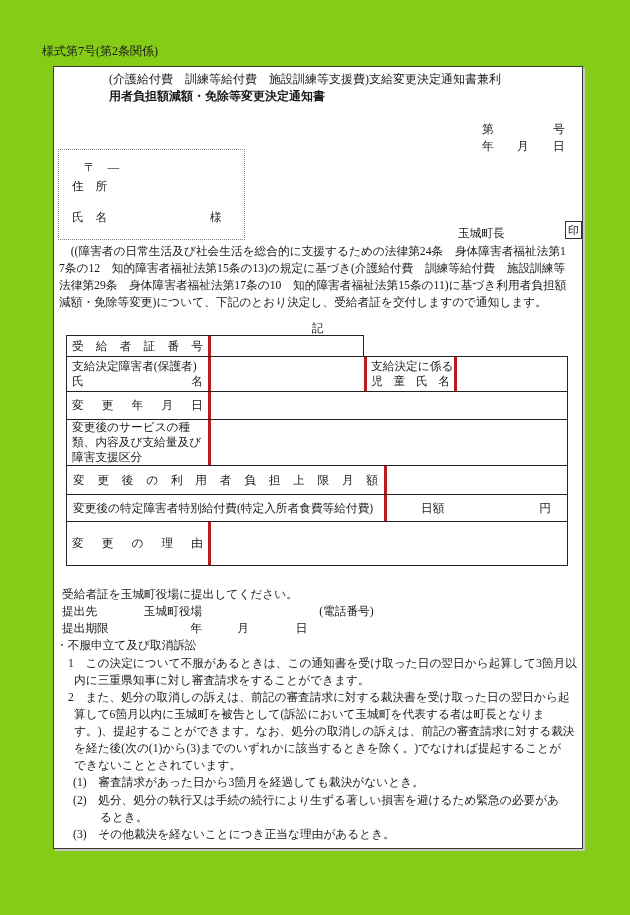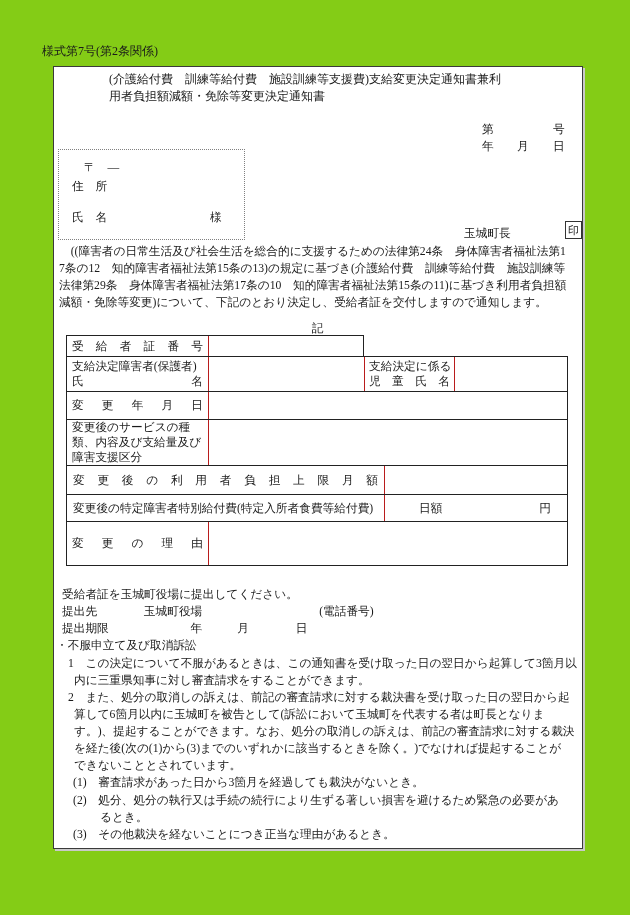--- a/index.html
+++ b/index.html
@@ -10,35 +10,35 @@
     -webkit-font-smoothing:antialiased;
   }
   .page{position:relative;width:630px;height:915px;background:#84cc16;overflow:hidden;}
   .abs{position:absolute;white-space:nowrap;}
   .form-label{left:42px;top:43px;font-size:12px;}
   .main-box{
     left:53px;top:66px;width:528px;height:781px;
     border:1px solid #3a3a3a;box-shadow:2px 2px 0 #c9c9c9;background:#fff;
   }
   .title-l1{left:109px;top:71px;font-size:12px;}
-  .title-l2{left:109px;top:88px;font-size:12px;}
+  .title-l2{left:109px;top:88px;font-size:12px;font-weight:bold;}
   .docno-dai{left:482px;top:122px;}
   .docno-go{left:553px;top:122px;}
   .date-y{left:482px;top:139px;}
   .date-m{left:517px;top:139px;}
   .date-d{left:553px;top:139px;}
   .addr-box{
     left:58px;top:149px;width:185px;height:89px;
     border:1px dotted #808080;
   }
   .addr-postal{left:84px;top:160px;}
   .addr-label{left:72px;top:179px;}
   .addr-name{left:72px;top:210px;}
   .addr-sama{left:210px;top:210px;}
-  .issuer-name{left:458px;top:226px;margin-left:6px;}
+  .issuer-name{left:458px;top:226px;}
   .seal-box{
     left:565px;top:221px;width:15px;height:16px;
     border:1px solid #333;text-align:center;line-height:16px;font-size:11px;
   }
   .para{left:59px;top:243px;line-height:17px;}
   .para div{white-space:nowrap;}
   .ki{left:53px;top:321px;width:529px;text-align:center;white-space:nowrap;}
 
   
   .dtable{left:66px;top:335px;width:502px;}
@@ -48,21 +48,21 @@
   }
   .trow.first{margin-top:0;}
   .r1{height:22px;width:298px;}
   .r2{height:36px;}
   .r3{height:29px;}
   .r4{height:47px;}
   .r5{height:30px;}
   .r6{height:28px;}
   .r7{height:45px;}
   .cell{box-sizing:border-box;display:flex;align-items:center;}
-  .cell.bl{border-left:1px solid #b91c1c;}
+  .cell.bl{border-left:3px solid #b91c1c;}
   .lab{width:141px;padding:0 5px;flex:none;}
   .lab-wide{width:317px;padding:0 6px;flex:none;}
   .lab-mid{width:90px;padding:0 4px;flex:none;}
   .w156{width:156px;flex:none;}
   .grow{flex:1 1 auto;}
   .jfull{display:block;width:100%;text-align:justify;text-align-last:justify;}
   .stack{display:block;width:100%;line-height:15px;}
   .stack .ln{display:block;width:100%;white-space:nowrap;}
   .stack .ln.j{text-align:justify;text-align-last:justify;}
   .wrapcell{display:block;width:100%;line-height:15px;white-space:normal;padding:2px 0;}

